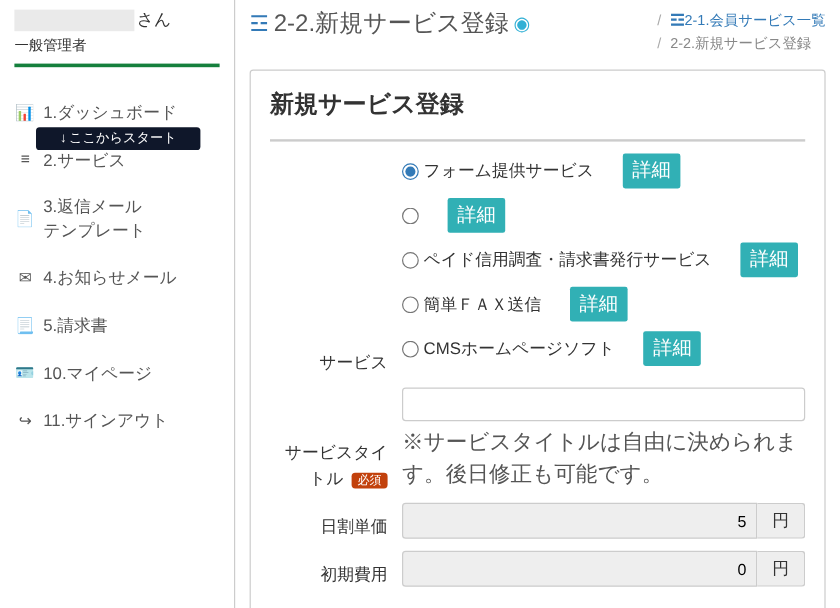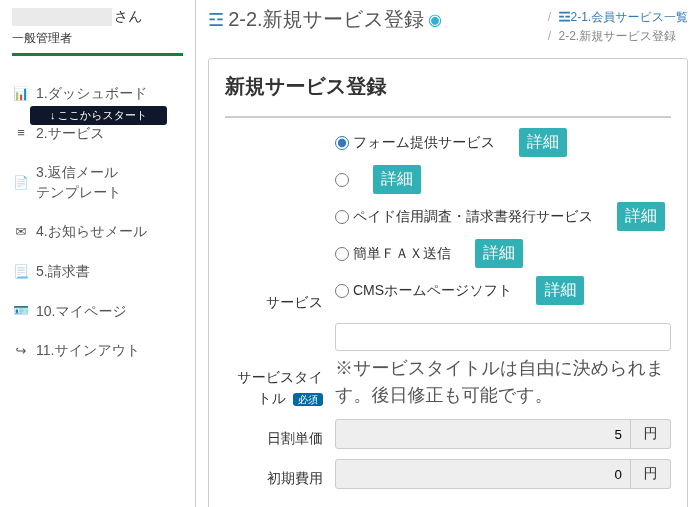--- a/index.html
+++ b/index.html
@@ -28,21 +28,21 @@
 .crumbs .sep::before { content: "/"; margin: 0 4px; color: #aaa; }
 .crumbs .li-ico { color: #337ab7; }
 .panel { border: 1px solid #ccc; border-radius: 3px; padding: 14px 16px 18px 16px; }
 .panel h2 { font-size: 20px; font-weight: bold; margin-bottom: 10px; border-bottom: 2px solid #ccc; padding-bottom: 16px; }
 .form-row { display: flex; align-items: flex-end; margin-bottom: 10px; }
 .form-row .lbl { width: 110px; text-align: right; padding-right: 12px; padding-top: 2px; line-height: 1.5; }
 .form-row .ctl { flex: 1; }
 .radio-line { display: flex; align-items: center; margin-bottom: 8px; gap: 4px; }
 .radio-line input[type=radio] { accent-color: #337ab7; width: 14px; height: 14px; }
 .btn-detail { background: #31b0b5; color: #fff; border: none; font-size: 16px; padding: 4px 8px; border-radius: 2px; cursor: pointer; margin-left: 20px; }
-.req { background: #0369a1; color: #fff; font-size: 10px; padding: 1px 5px; border-radius: 3px; margin-left: 3px; }
+.req { background: #c2410c; color: #fff; font-size: 10px; padding: 1px 5px; border-radius: 3px; margin-left: 3px; }
 input[type=text].full { width: 100%; height: 28px; border: 1px solid #ccc; border-radius: 3px; padding: 0 6px; }
 .help { font-size: 18px; color: #555; margin-top: 4px; line-height: 1.5; }
 .money-row .ctl { display: flex; }
 .money-row input[type=text] { flex: 1; height: 30px; border: 1px solid #ccc; background: #eee; text-align: right; padding: 0 8px; border-radius: 3px 0 0 3px; }
 .money-row .unit { width: 40px; height: 30px; border: 1px solid #ccc; border-left: none; background: #eee; display: flex; align-items: center; justify-content: center; border-radius: 0 3px 3px 0; }
 .submit-btn { background: #337ab7; color: #fff; border: 1px solid #2e6da4; padding: 8px 14px; font-size: 14px; border-radius: 3px; cursor: pointer; margin-top: 12px; }
 </style>
 </head>
 <body>
 

